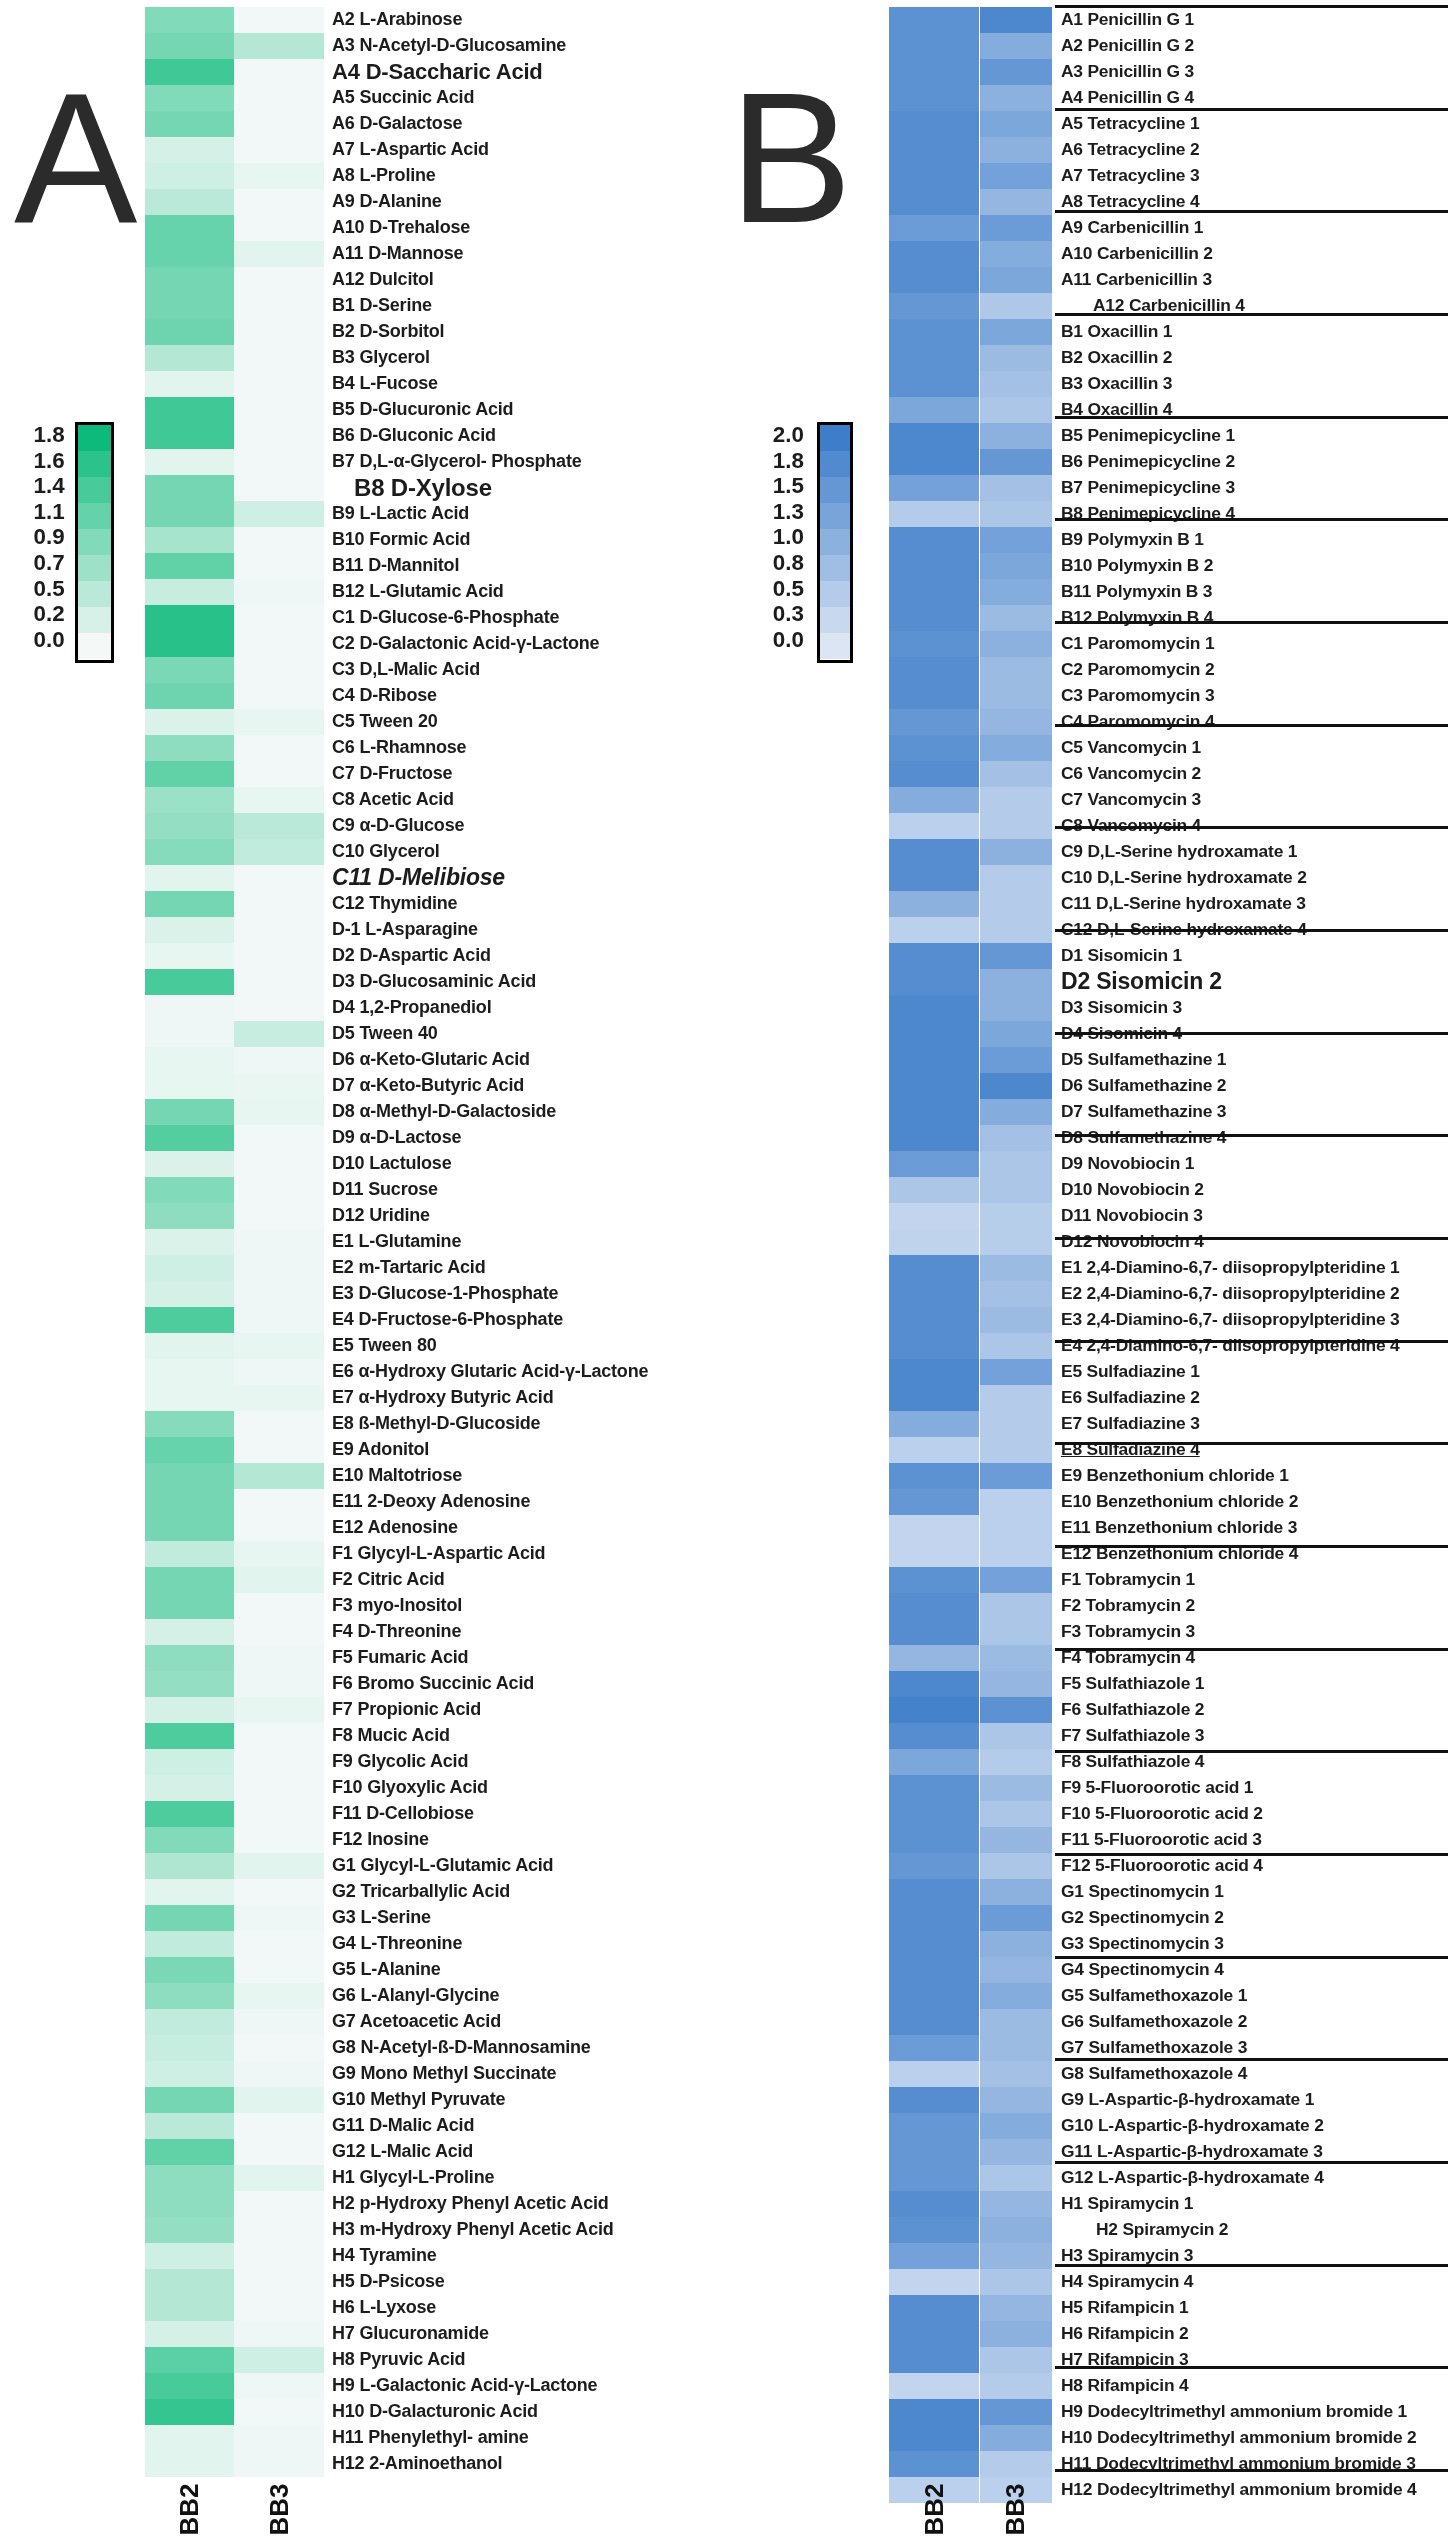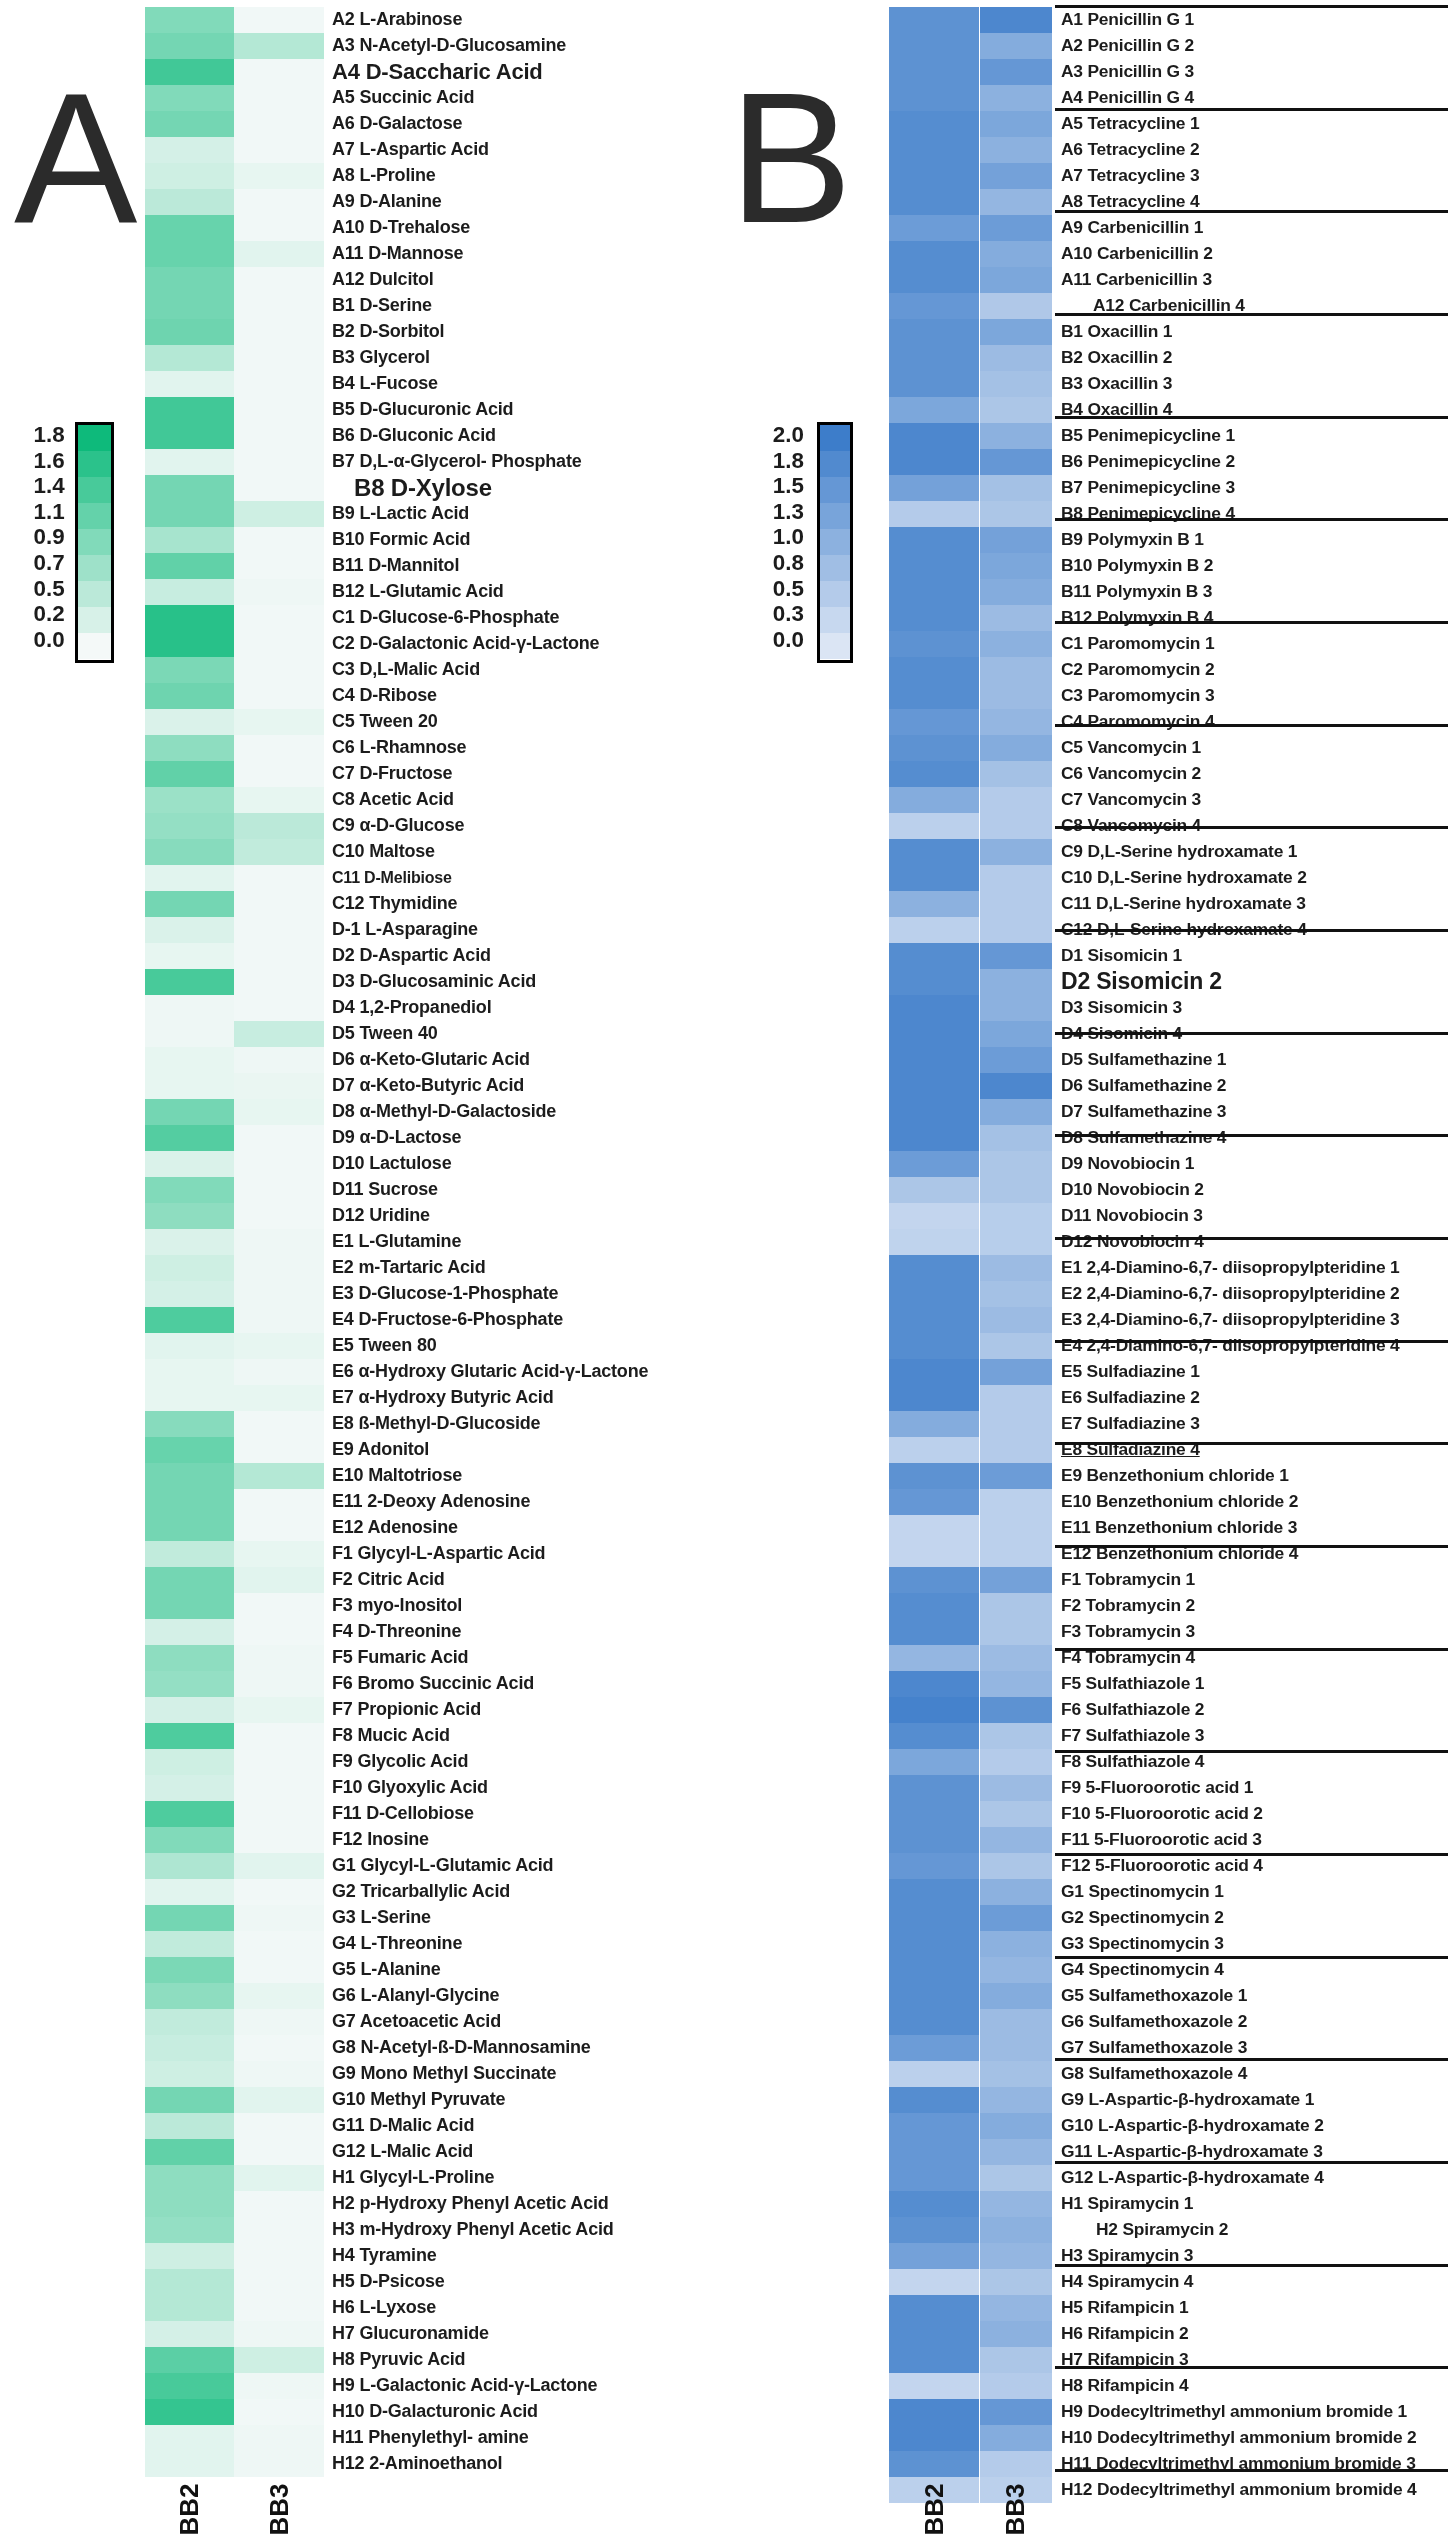--- a/index.html
+++ b/index.html
@@ -245,22 +245,22 @@
         <div class="row-label" style="height: 26px; font-size: 18px;">B12 L-Glutamic Acid</div>
         <div class="row-label" style="height: 26px; font-size: 18px;">C1 D-Glucose-6-Phosphate</div>
         <div class="row-label" style="height: 26px; font-size: 18px;">C2 D-Galactonic Acid-γ-Lactone</div>
         <div class="row-label" style="height: 26px; font-size: 18px;">C3 D,L-Malic Acid</div>
         <div class="row-label" style="height: 26px; font-size: 18px;">C4 D-Ribose</div>
         <div class="row-label" style="height: 26px; font-size: 18px;">C5 Tween 20</div>
         <div class="row-label" style="height: 26px; font-size: 18px;">C6 L-Rhamnose</div>
         <div class="row-label" style="height: 26px; font-size: 18px;">C7 D-Fructose</div>
         <div class="row-label" style="height: 26px; font-size: 18px;">C8 Acetic Acid</div>
         <div class="row-label" style="height: 26px; font-size: 18px;">C9 α-D-Glucose</div>
-        <div class="row-label" style="height: 26px; font-size: 18px;">C10 Maltose</div>
-        <div class="row-label" style="height: 26px; font-size: 16px;">C11 D-Melibiose</div>
+        <div class="row-label" style="height: 26px; font-size: 18px;">C10 Glycerol</div>
+        <div class="row-label" style="height: 26px; font-size: 23px; font-style: italic;">C11 D-Melibiose</div>
         <div class="row-label" style="height: 26px; font-size: 18px;">C12 Thymidine</div>
         <div class="row-label" style="height: 26px; font-size: 18px;">D-1 L-Asparagine</div>
         <div class="row-label" style="height: 26px; font-size: 18px;">D2 D-Aspartic Acid</div>
         <div class="row-label" style="height: 26px; font-size: 18px;">D3 D-Glucosaminic Acid</div>
         <div class="row-label" style="height: 26px; font-size: 18px;">D4 1,2-Propanediol</div>
         <div class="row-label" style="height: 26px; font-size: 18px;">D5 Tween 40</div>
         <div class="row-label" style="height: 26px; font-size: 18px;">D6 α-Keto-Glutaric Acid</div>
         <div class="row-label" style="height: 26px; font-size: 18px;">D7 α-Keto-Butyric Acid</div>
         <div class="row-label" style="height: 26px; font-size: 18px;">D8 α-Methyl-D-Galactoside</div>
         <div class="row-label" style="height: 26px; font-size: 18px;">D9 α-D-Lactose</div>

